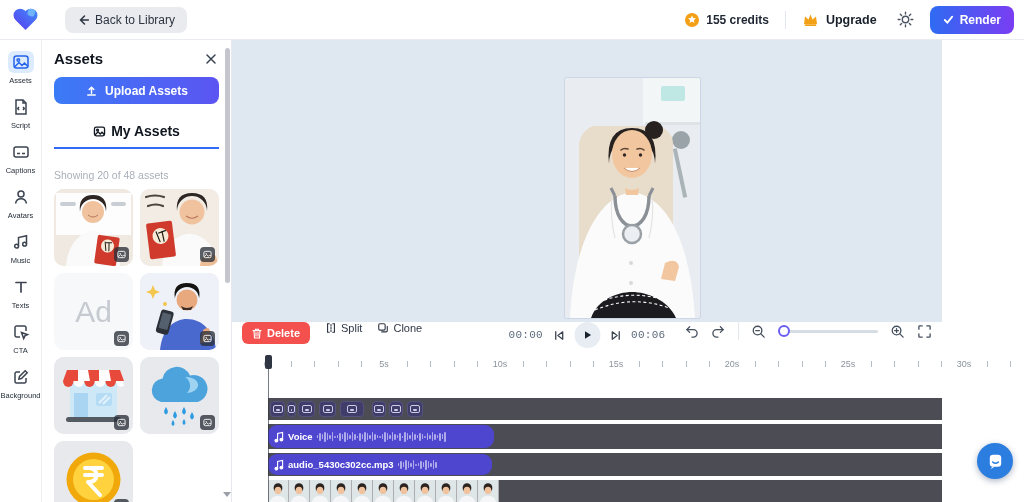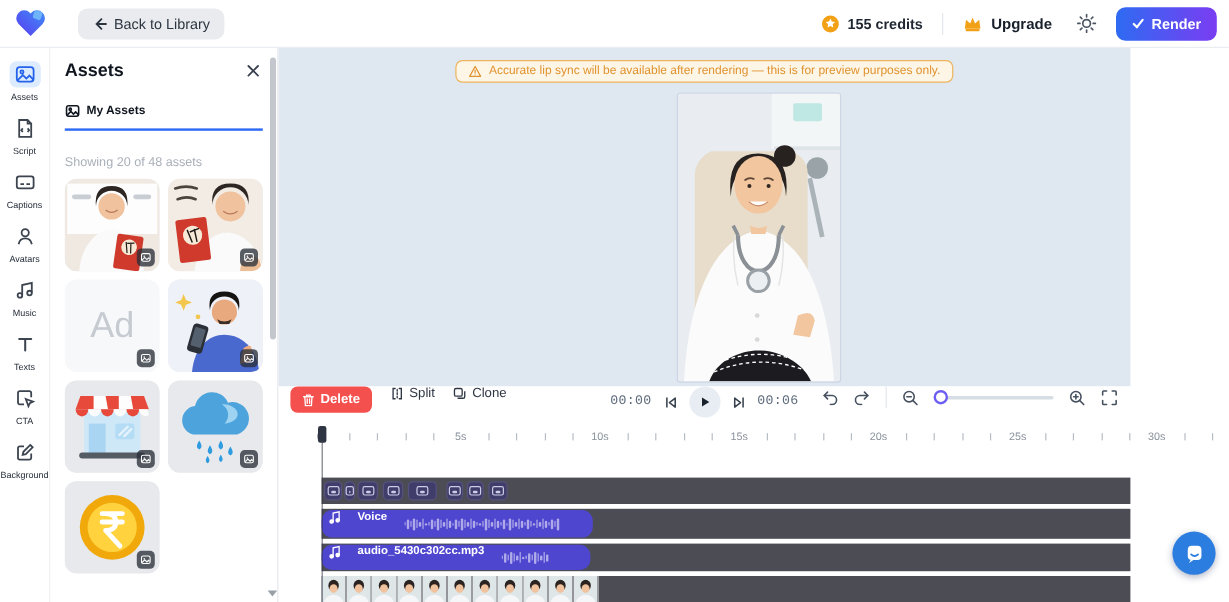--- a/index.html
+++ b/index.html
@@ -39,22 +39,22 @@
   
   .panel { position:absolute; left:42px; top:40px; width:190px; bottom:0; background:#fff;
     border-right:1px solid #e5e8ee; padding:10px 12px 0; z-index:20; overflow:hidden; }
   .panel-head { display:flex; align-items:center; justify-content:space-between; }
   .panel-title { font-size:15px; font-weight:700; color:#10161f; }
   .panel-close { background:none; border:none; cursor:pointer; display:flex; padding:2px; }
   .upload-btn { margin-top:10px; width:100%; height:27px; border:none; border-radius:8px;
     background:linear-gradient(90deg,#3b7bf7,#5b54f2); color:#fff; font-size:12px; font-weight:600;
     display:flex; align-items:center; justify-content:center; gap:7px; cursor:pointer; font-family:inherit;}
   .tabs { margin-top:13px; display:flex; border-bottom:2px solid #eceff3; }
-  .tab { flex:1; display:flex; align-items:center; justify-content:flex-start; gap:5px;
-    font-size:10px; color:#323b47; padding:6px 0 8px; cursor:pointer; position:relative; }
+  .tab { flex:1; display:flex; align-items:center; justify-content:center; gap:5px;
+    font-size:14px; color:#323b47; padding:6px 0 8px; cursor:pointer; position:relative; }
   .tab.active { font-weight:700; color:#10161f; }
   .tab.active::after { content:""; position:absolute; left:0; right:0; bottom:-2px; height:2px; background:#2f6bf6; }
   .count-text { margin-top:20px; font-size:10.5px; color:#aab0b9; }
   .grid { margin-top:8px; display:grid; grid-template-columns:79px 79px; gap:7px; }
   .tile { position:relative; width:79px; height:77px; border-radius:10px; overflow:hidden;
     background:#e9ebee; cursor:pointer; }
   .tile svg.scene { display:block; width:100%; height:100%; }
   .tile-generate { background:#fff; border:1px solid #eef0f3; box-shadow:0 1px 3px rgba(20,30,50,.06);
     display:flex; flex-direction:column; align-items:center; justify-content:center; gap:6px; }
   .tile-generate .glabel { font-size:10.5px; font-weight:600; color:#10161f; text-align:center; }
@@ -106,21 +106,21 @@
   .track { position:absolute; left:36px; right:0; background:#4c4c55; }
   .track-captions { top:44px; height:22px; display:flex; align-items:center; padding-left:2px; }
   .track-voice    { top:70px; height:25px; }
   .track-audio    { top:99px; height:23px; }
   .track-avatar   { top:126px; height:24px; }
   .cap-clip { height:16px; background:#403d6a; border:1px solid #55527e; border-radius:4px;
     display:flex; align-items:center; justify-content:center; flex:0 0 auto; cursor:pointer; }
   .cap-ic { display:block; width:10px; height:8px; border:1px solid #ccccE8; border-radius:2px; position:relative; }
   .cap-ic::after { content:""; position:absolute; left:2px; right:2px; bottom:1.5px; height:1.5px; background:#ccccea; border-radius:1px; }
   .audio-clip { position:absolute; left:0; top:1px; bottom:1px; border-radius:9px; background:#4f46d0;
-    display:flex; gap:14px; padding:0 8px 0 6px; cursor:pointer; overflow:hidden; }
+    display:flex; align-items:center; gap:4px; padding:0 8px 0 6px; cursor:pointer; overflow:hidden; }
   .clip-label { font-size:9.5px; font-weight:700; color:#fff; white-space:nowrap; }
   .wave { flex:1; display:flex; align-items:center; gap:1px; overflow:hidden; height:100%; }
   .wave i { display:block; width:1.5px; flex:0 0 auto; background:rgba(255,255,255,.55); border-radius:1px; }
   .avatar-strip { position:absolute; left:0; top:0; bottom:0; display:flex; }
   .av-frame { display:block; width:21px; height:100%; border-right:1px solid rgba(255,255,255,.55); cursor:pointer; }
   .av-frame svg { display:block; width:100%; height:100%; }
 
   .chat-fab { position:absolute; left:977px; top:443px; width:36px; height:36px; border-radius:50%;
     background:#2b7de0; border:none; cursor:pointer; display:flex; align-items:center; justify-content:center;
     box-shadow:0 2px 6px rgba(20,40,90,.35); z-index:40; }
@@ -257,20 +257,26 @@
 
   <div class="panel">
     <div class="panel-head">
       <span class="panel-title">Assets</span>
       <button class="panel-close">
         <svg width="12" height="12" viewBox="0 0 12 12" fill="none" stroke="#394251" stroke-width="1.5" stroke-linecap="round">
             <path d="M2 2l8 8M10 2l-8 8"></path>
           </svg>
       </button>
     </div>
+    <button class="upload-btn">
+      <svg width="13" height="13" viewBox="0 0 14 14" fill="none" stroke="#fff" stroke-width="1.6" stroke-linecap="round">
+          <path d="M7 10V3.5M4.5 6 7 3.5 9.5 6M3 11.8h8"></path>
+        </svg>
+      <span>Upload Assets</span>
+    </button>
 
     <div class="tabs">
       <div class="tab active">
         <svg width="13" height="13" viewBox="0 0 18 18" fill="none" stroke="#10161f" stroke-width="1.8">
             <rect x="2" y="3" width="14" height="12" rx="2.5"></rect>
             <circle cx="6.3" cy="7" r="1.3"></circle>
             <path d="M3 13.5l4-4 3 3 2.5-2.5 3.5 3.5"></path>
           </svg>
         <span>My Assets</span>
       </div>
@@ -432,28 +438,20 @@
 
     </div>
 
     <div class="panel-scroll">
         <span class="thumb"></span>
       </div>
     <span class="scroll-arrow"></span>
   </div>
 
   <div class="canvas">
-    <div class="warn-banner">
-      <svg width="11" height="11" viewBox="0 0 12 12" fill="none" stroke="#e0922f" stroke-width="1.1" stroke-linejoin="round">
-          <path d="M6 1.5 11 10.5H1z"></path>
-          <path d="M6 4.8v2.6" stroke-linecap="round"></path>
-          <circle cx="6" cy="9" r=".5" fill="#e0922f" stroke="none"></circle>
-        </svg>
-      <span>Accurate lip sync will be available after rendering — this is for preview purposes only.</span>
-    </div>
 
     <div class="preview">
       <svg viewBox="0 0 135 240" preserveAspectRatio="none">
         <rect width="135" height="240" fill="#e9edf1"></rect>
         <rect x="78" y="0" width="57" height="46" fill="#f3f6f7"></rect>
         <rect x="80" y="44" width="55" height="3" fill="#dde3e6"></rect>
         <rect x="96" y="8" width="24" height="15" rx="2" fill="#bfe8e4"></rect>
         <circle cx="116" cy="62" r="9" fill="#9aa4a8"></circle>
         <rect x="113" y="70" width="4" height="50" fill="#aab3b7" transform="rotate(-12 115 95)"></rect>
         <path d="M28 48h62a18 18 0 0 1 18 18v130H14V70a22 22 0 0 1 14-22z" fill="#e8dccb"></path>

